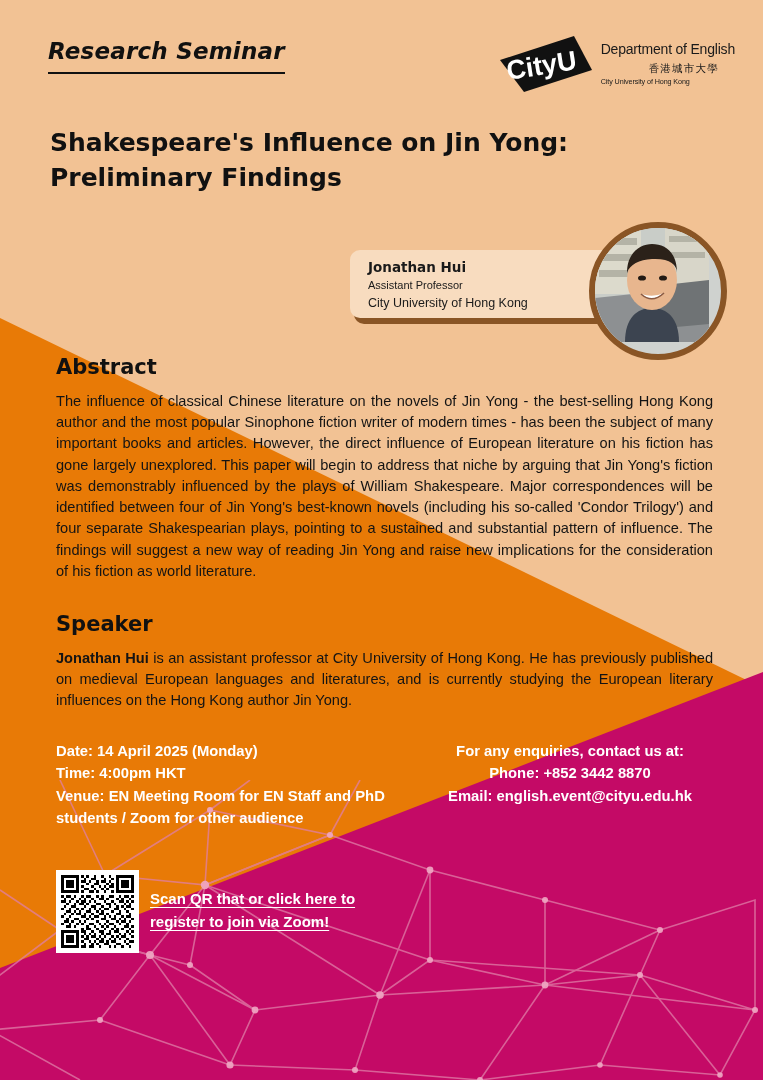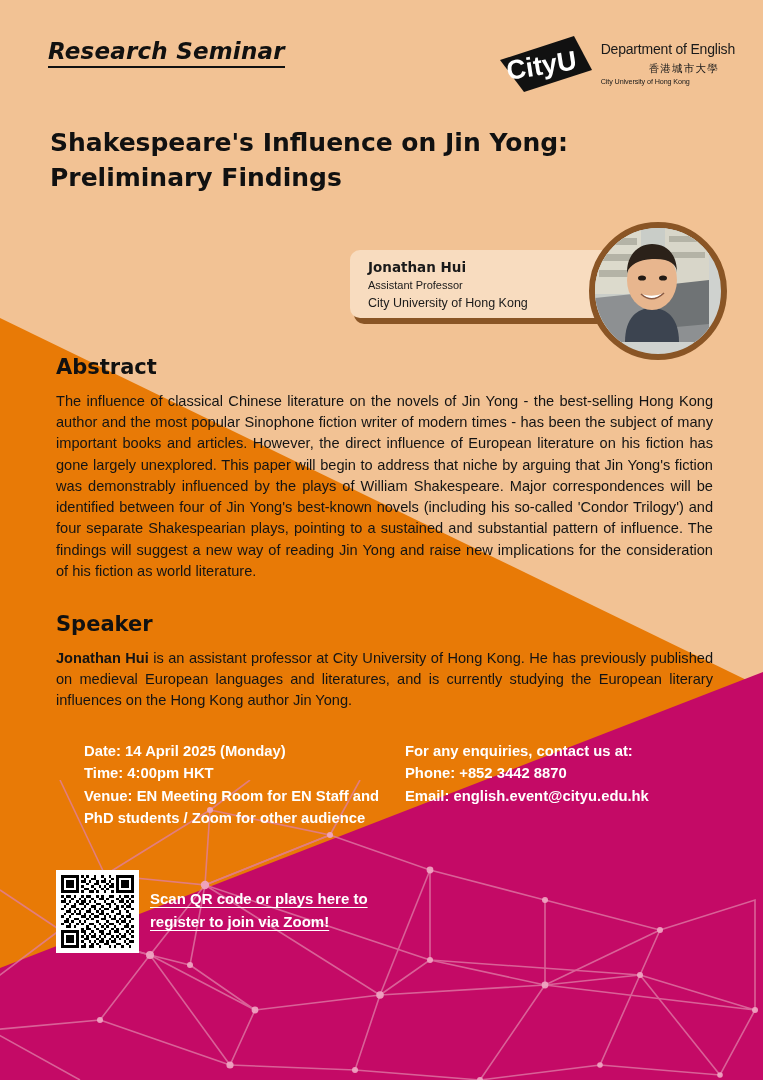--- a/index.html
+++ b/index.html
@@ -27,21 +27,21 @@
     background:#c40a66;
     clip-path:polygon(763px 672px, 763px 1080px, 0 1080px, 0 968px);
   }
   .net-svg{position:absolute;left:0;top:780px;width:763px;height:300px;}
 
   
   .kicker{
     position:absolute;left:48px;top:38px;
     font-size:23px;font-weight:bold;font-style:italic;
     color:#111;letter-spacing:.2px;
-    padding-bottom:2px;border-bottom:2.5px solid #111;
+    padding-bottom:8px;border-bottom:2.5px solid #111;
     font-family:"DejaVu Sans", sans-serif;
     text-align:right;
   }
   .logo-wrap{position:absolute;right:28px;top:36px;display:flex;align-items:flex-start;}
   .logo-mark{position:relative;width:92px;height:56px;margin-right:9px;}
   .logo-mark svg{display:block;}
   .logo-txt{padding-top:6px;}
   .logo-dept{font-size:14px;color:#1a1a1a;letter-spacing:-.2px;font-family:"Liberation Sans",sans-serif;line-height:1.1;}
   .logo-cn{font-size:10.5px;color:#1a1a1a;margin-top:5px;letter-spacing:1.2px;font-family:"DejaVu Sans",sans-serif;margin-left:48px;}
   .logo-en{font-size:7.2px;color:#1a1a1a;margin-top:1px;letter-spacing:-.1px;font-family:"Liberation Sans",sans-serif;}
@@ -87,26 +87,26 @@
   .abs-body{top:391px;}
   .spk-body{top:648px;}
   .spk-body b{font-weight:bold;}
 
   
   .details{
     position:absolute;left:56px;top:740px;width:330px;
     color:#fff;font-size:14.8px;font-weight:bold;line-height:1.52;
     text-align:justify;
   }
-  .details div{text-align:justify;margin-left:28px;}
+  .details div{text-align:justify;}
   .details div:last-child{text-align:left;}
   .contact{
     position:absolute;right:28px;top:740px;width:330px;
     color:#fff;font-size:14.8px;font-weight:bold;line-height:1.52;
-    text-align:left;
+    text-align:center;
   }
 
   
   .qr{
     position:absolute;left:56px;top:870px;width:83px;height:83px;
     background:#fff;padding:5px;box-sizing:border-box;
   }
   .qr svg{display:block;}
   .reg-link{
     position:absolute;left:150px;top:887px;width:260px;
@@ -485,17 +485,17 @@
           <rect x="15" y="28" width="1" height="1"></rect>
           <rect x="19" y="28" width="1" height="1"></rect>
           <rect x="21" y="28" width="1" height="1"></rect>
           <rect x="24" y="28" width="1" height="1"></rect>
           <rect x="27" y="28" width="1" height="1"></rect>
       </g>
     </svg>
   </div>
 
   <div class="reg-link">
-    <span>Scan QR code or plays here to</span>
+    <span>Scan QR that or click here to</span>
     <span>register to join via Zoom!</span>
   </div>
 
 </div>
 
 </body></html>

